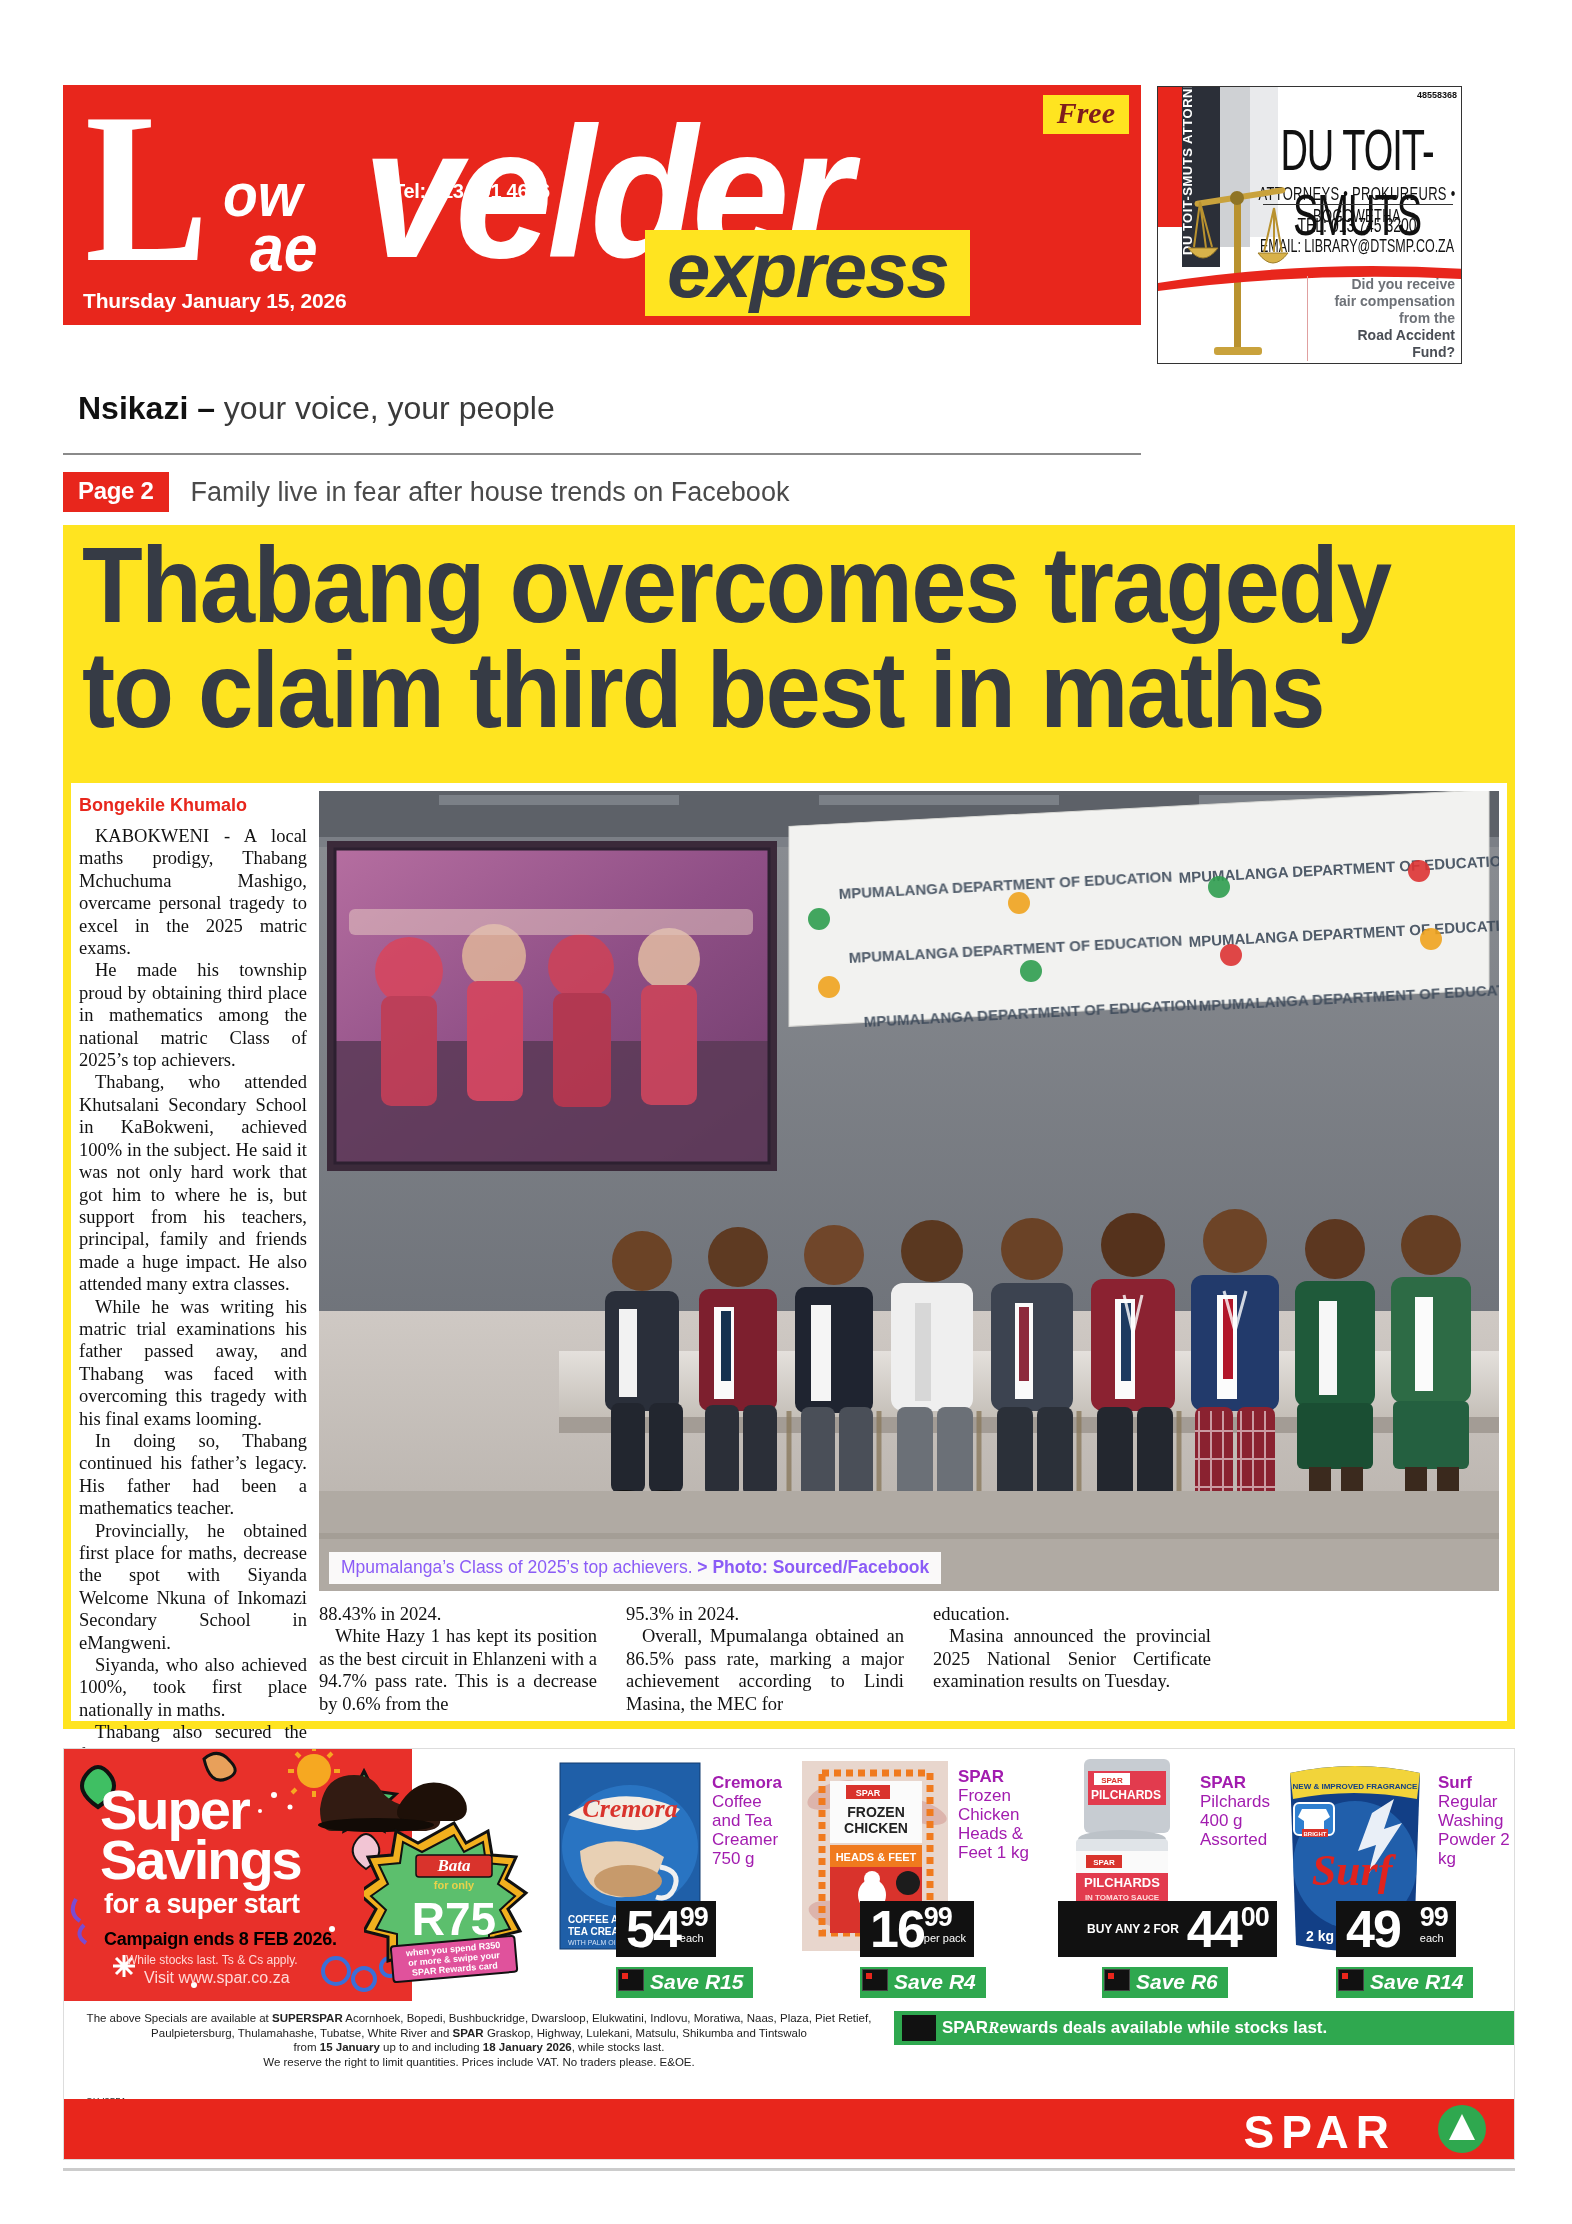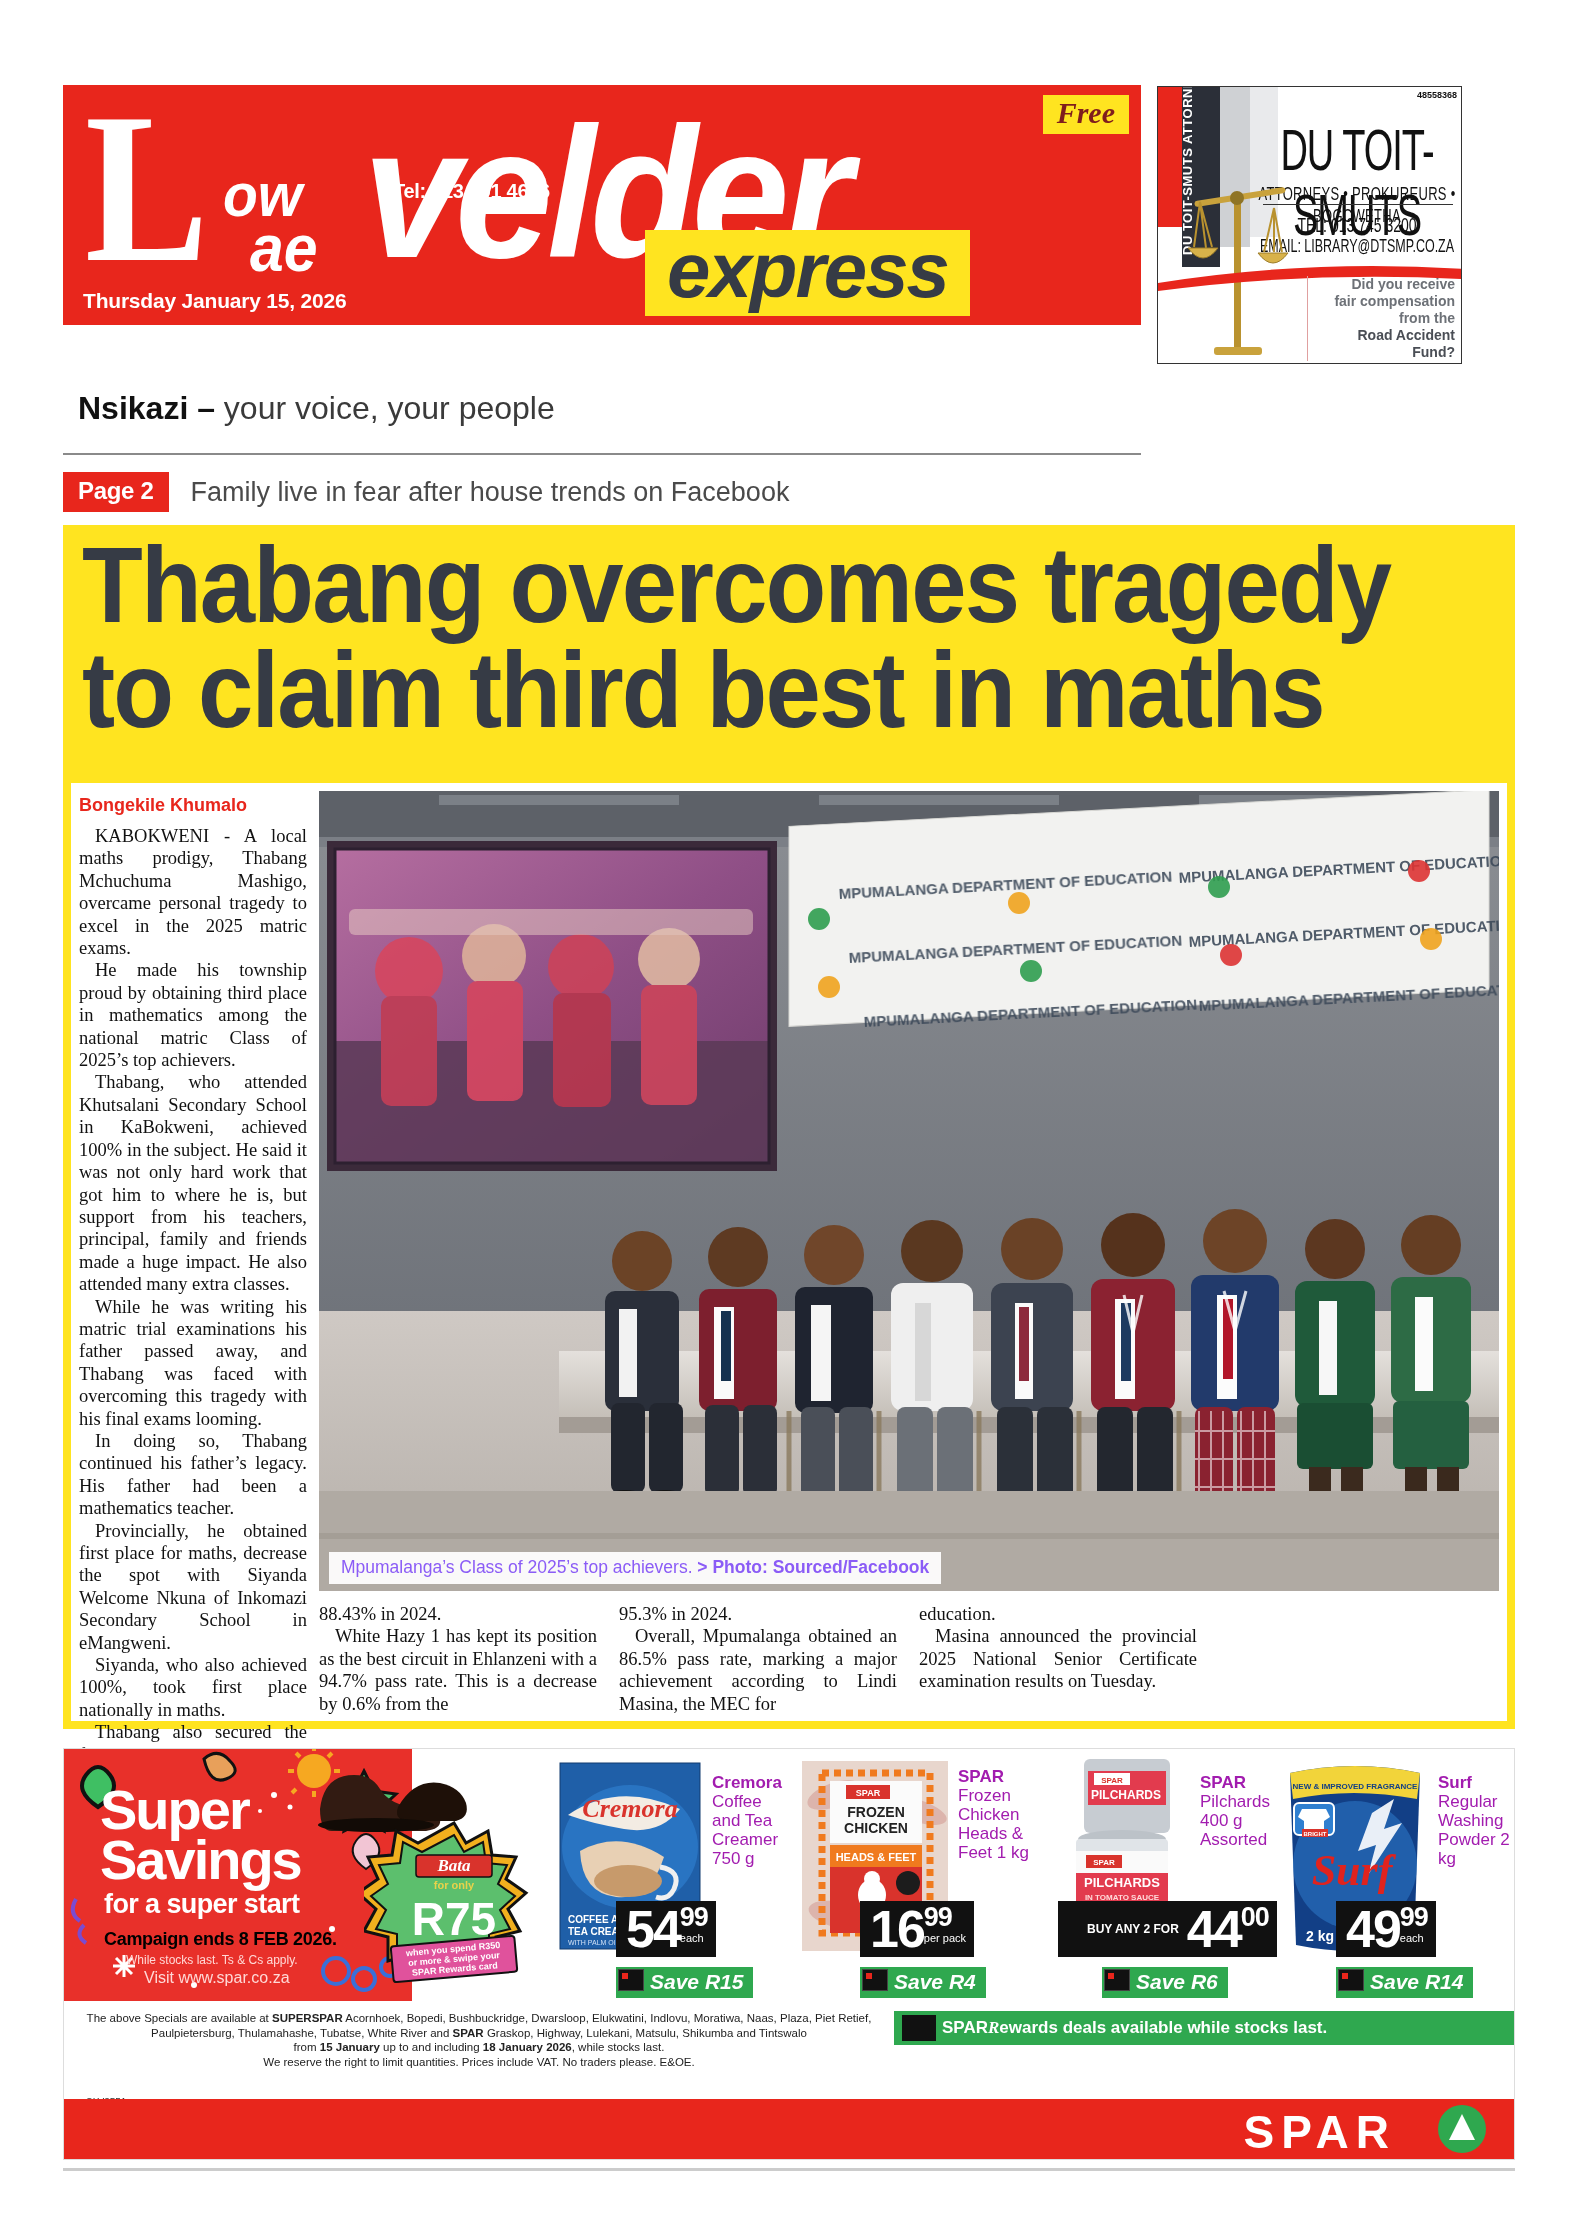--- a/index.html
+++ b/index.html
@@ -179,21 +179,21 @@
   .photo-caption {
     position:absolute; left:10px; bottom:7px;
     background:rgba(255,255,255,0.93); color:#8b5cf6;
     font-size:17.5px; padding:5px 12px 6px 12px;
     font-family:"Liberation Sans", sans-serif;
   }
   .photo-caption b { font-weight:bold; }
 
   .bottom-cols {
     position:absolute; left:248px; top:820px; width:1180px;
-    display:flex; gap:22px;
+    display:flex; gap:29px;
   }
   .bcol {
     width:278px; font-family:"Liberation Serif", serif;
     font-size:18.5px; line-height:22.4px; color:#111; text-align:justify;
   }
   .bcol p { text-indent:16px; }
   .bcol p.noindent { text-indent:0; }
 
   
   .spar-ad {
@@ -800,21 +800,21 @@
         <path d="M22 54 h24 l4 8 -6 4 v10 h-20 v-10 l-6 -4Z" fill="#fff"></path>
         <rect x="22" y="74" width="26" height="8" fill="#d9332c"></rect>
         <text x="35" y="81" text-anchor="middle" font-family="Liberation Sans, sans-serif" font-weight="bold" font-size="6" fill="#fff">BRIGHT</text>
         <text x="72" y="130" text-anchor="middle" font-family="Liberation Serif, serif" font-style="italic" font-weight="bold" font-size="44" fill="#e0231e">Surf</text>
         <text x="26" y="186" font-family="Liberation Sans, sans-serif" font-weight="bold" font-size="14" fill="#fff">2 kg</text>
       </svg>
       <div class="prod-name" style="left:158px; top:18px; width:78px;">
         <span class="brand">Surf</span><br>
         <span>Regular Washing Powder 2 kg</span>
       </div>
-      <div class="price-box" style="left:56px; top:146px;">
+      <div class="price-box" style="left:56px; top:146px;gap:20px;">
         <span class="price-rand">49</span>
         <span class="price-cents-wrap">
           <span class="price-cents">99</span>
           <span class="price-unit">each</span>
         </span>
       </div>
       <div class="save-bar" style="left:56px; top:212px;">
         <span class="chip"></span>
         <span>Save R14</span>
       </div>

